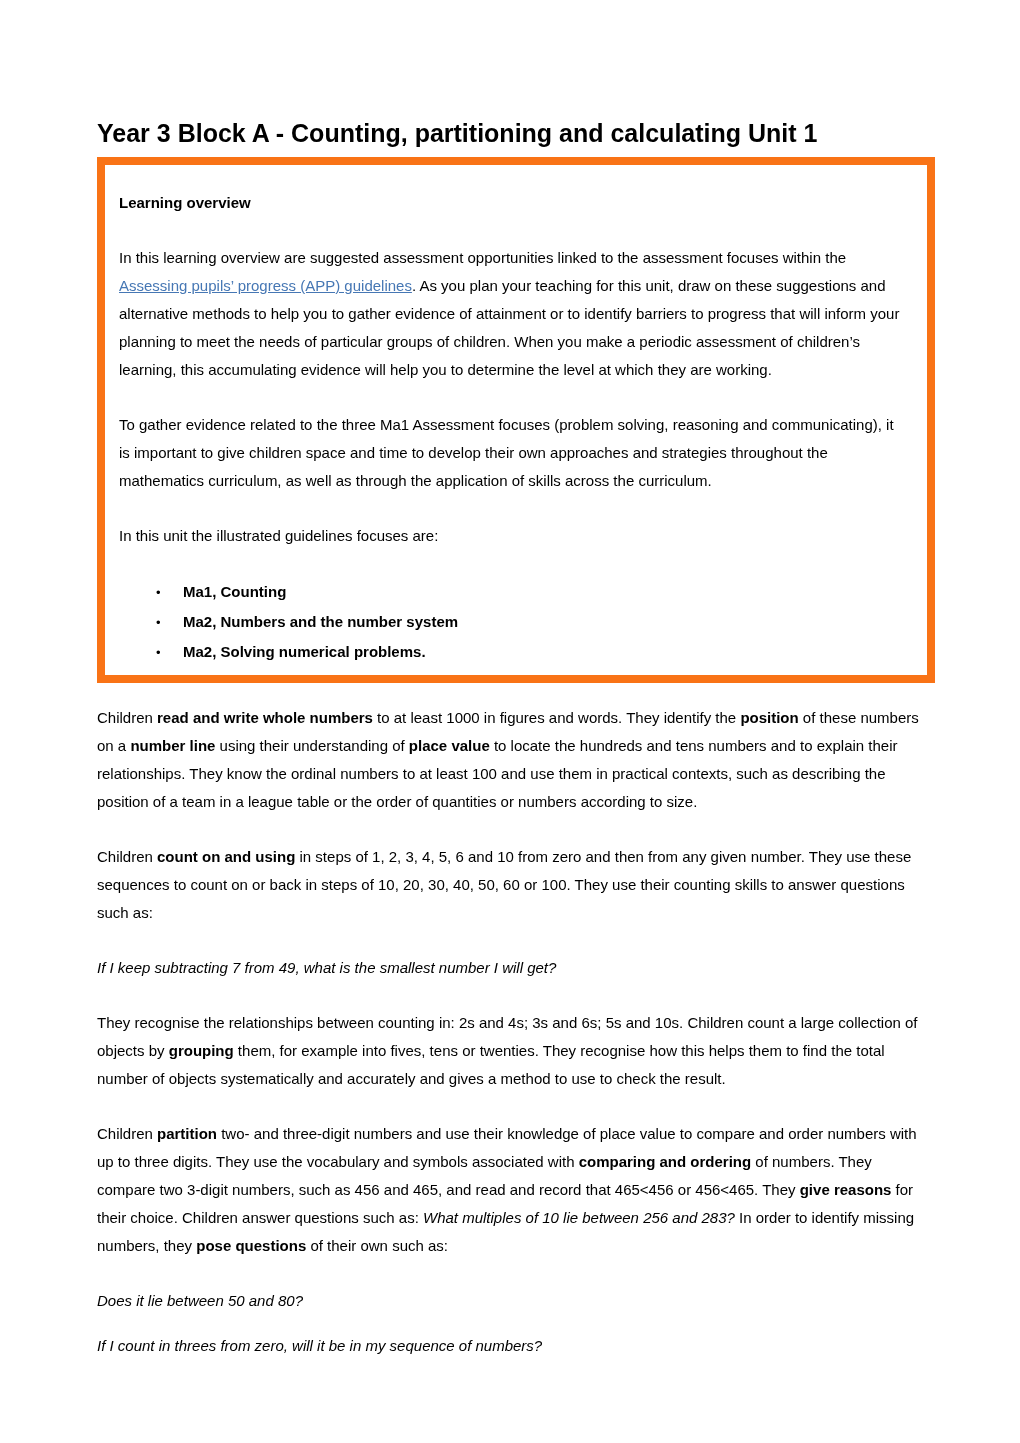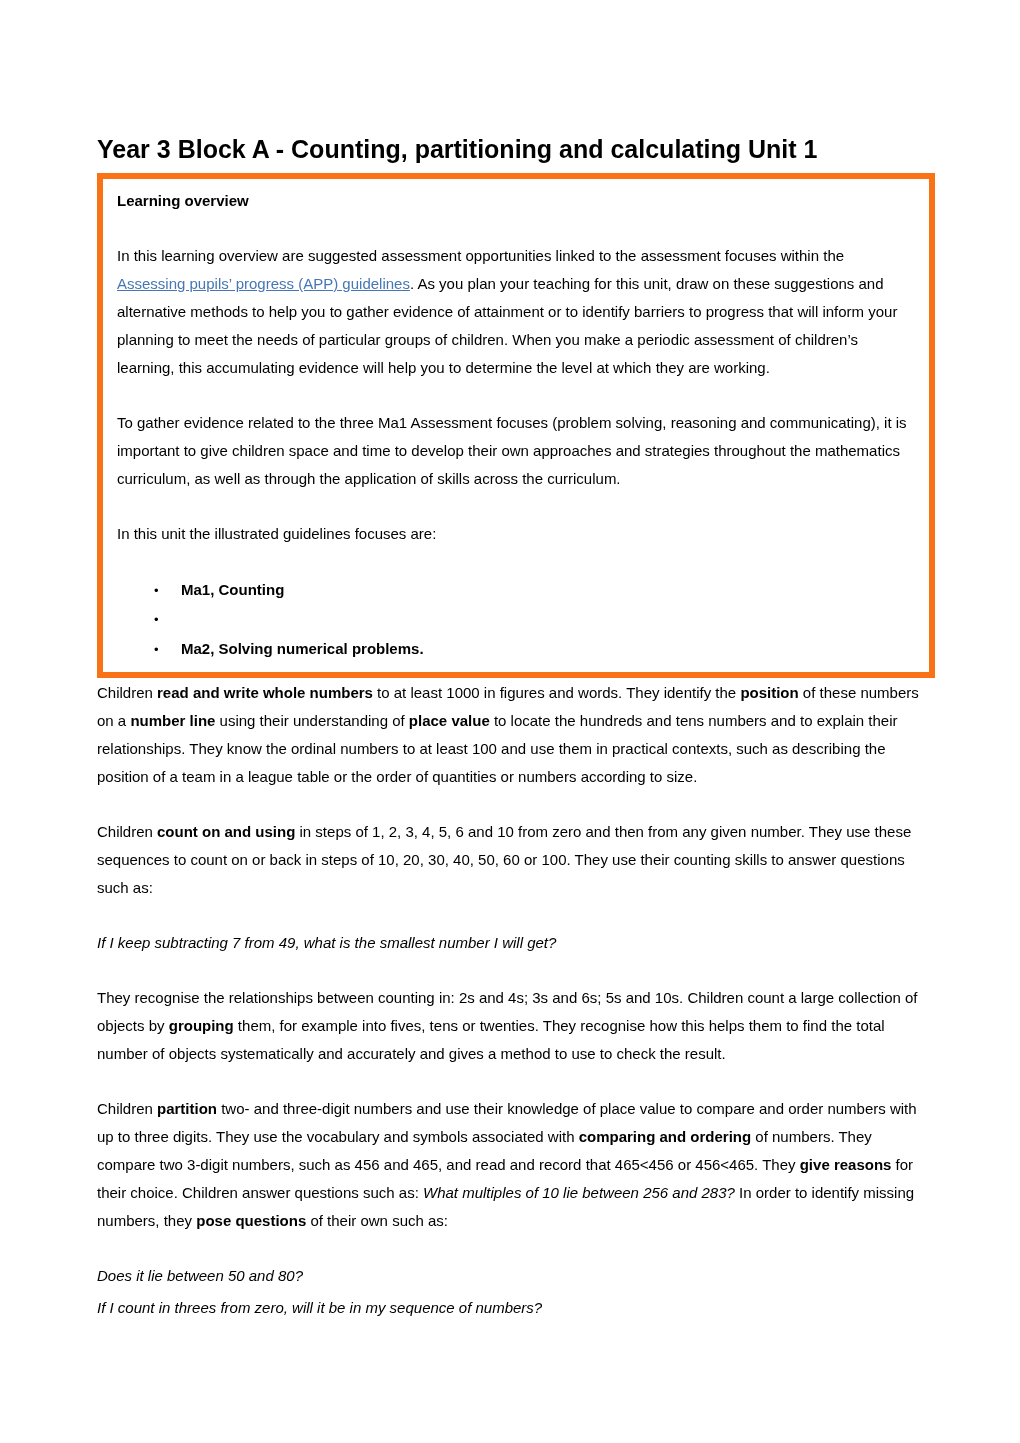--- a/index.html
+++ b/index.html
@@ -16,28 +16,28 @@
   .page {
     box-sizing: border-box;
     width: 1020px;
     height: 1443px;
     padding: 118px 82px 0 97px;
   }
   h1.doc-title {
     font-size: 25px;
     line-height: 30px;
     font-weight: bold;
-    margin: 16px 0 9px 0;
+    margin: 0 0 9px 0;
     white-space: nowrap;
   }
   .overview-box {
     box-sizing: border-box;
     width: 838px;
-    border: 6px solid #f97316;
-    padding: 8px 20px 6px 14px;
+    border: 8px solid #f97316;
+    padding: 24px 20px 6px 14px;
     margin: 0 0 0 0;
   }
   .overview-box p,
   .body-text p {
     font-size: 15px;
     line-height: 28px;
     margin: 0 0 27px 0;
   }
   .box-heading {
     font-size: 16px;
@@ -56,24 +56,24 @@
     line-height: 29px;
     margin-left: 37px;
   }
   .focus-list .bullet {
     flex: 0 0 27px;
     font-weight: normal;
     font-size: 13px;
   }
   .body-text {
     width: 828px;
-    padding-top: 1px;
+    padding-top: 21px;
   }
   .body-text p.no-gap {
-    margin-bottom: 4px;
+    margin-bottom: 17px;
   }
   span.b { font-weight: bold; }
   span.i { font-style: italic; }
   a.doc-link {
     color: #4677b4;
     text-decoration: underline;
     cursor: pointer;
   }
 </style>
 </head>
@@ -93,20 +93,21 @@
 
     <p>In this unit the illustrated guidelines focuses are:</p>
 
     <ul class="focus-list">
       <li>
         <span class="bullet">•</span>
         <span>Ma1, Counting</span>
       </li>
       <li>
         <span class="bullet">•</span>
+        <span>Ma2, Numbers and the number system</span>
       </li>
       <li>
         <span class="bullet">•</span>
         <span>Ma2, Solving numerical problems.</span>
       </li>
     </ul>
 
   </div>
 
   <div class="body-text">

